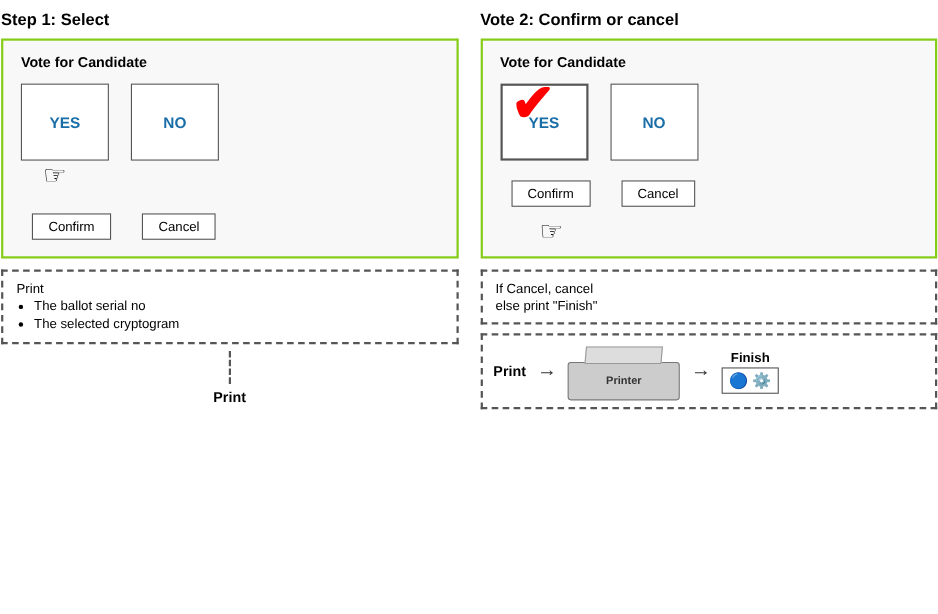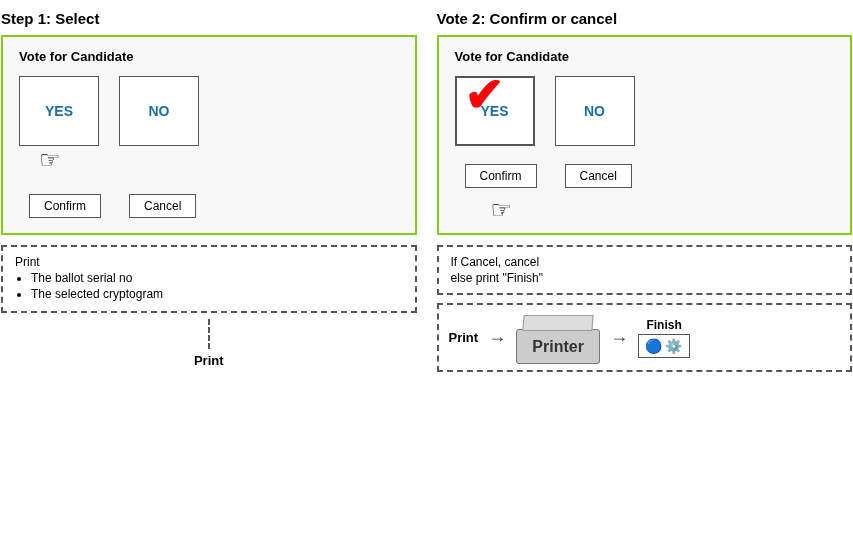--- a/index.html
+++ b/index.html
@@ -165,29 +165,29 @@
       height: 16px;
       background: #ddd;
       border: 1px solid #999;
       transform: skewX(-5deg);
       margin-bottom: 2px;
       position: relative;
       top: 4px;
     }
 
     .printer-body {
-      width: 84px;
+      width: 102px;
       height: 35px;
       background: #ccc;
       border: 1.5px solid #777;
       border-radius: 3px;
       display: flex;
       align-items: center;
       justify-content: center;
-      font-size: 16px;
+      font-size: 10px;
       color: #333;
       font-weight: bold;
     }
 
     .receipt-body {
       display: flex;
       flex-direction: column;
       align-items: center;
     }
 

